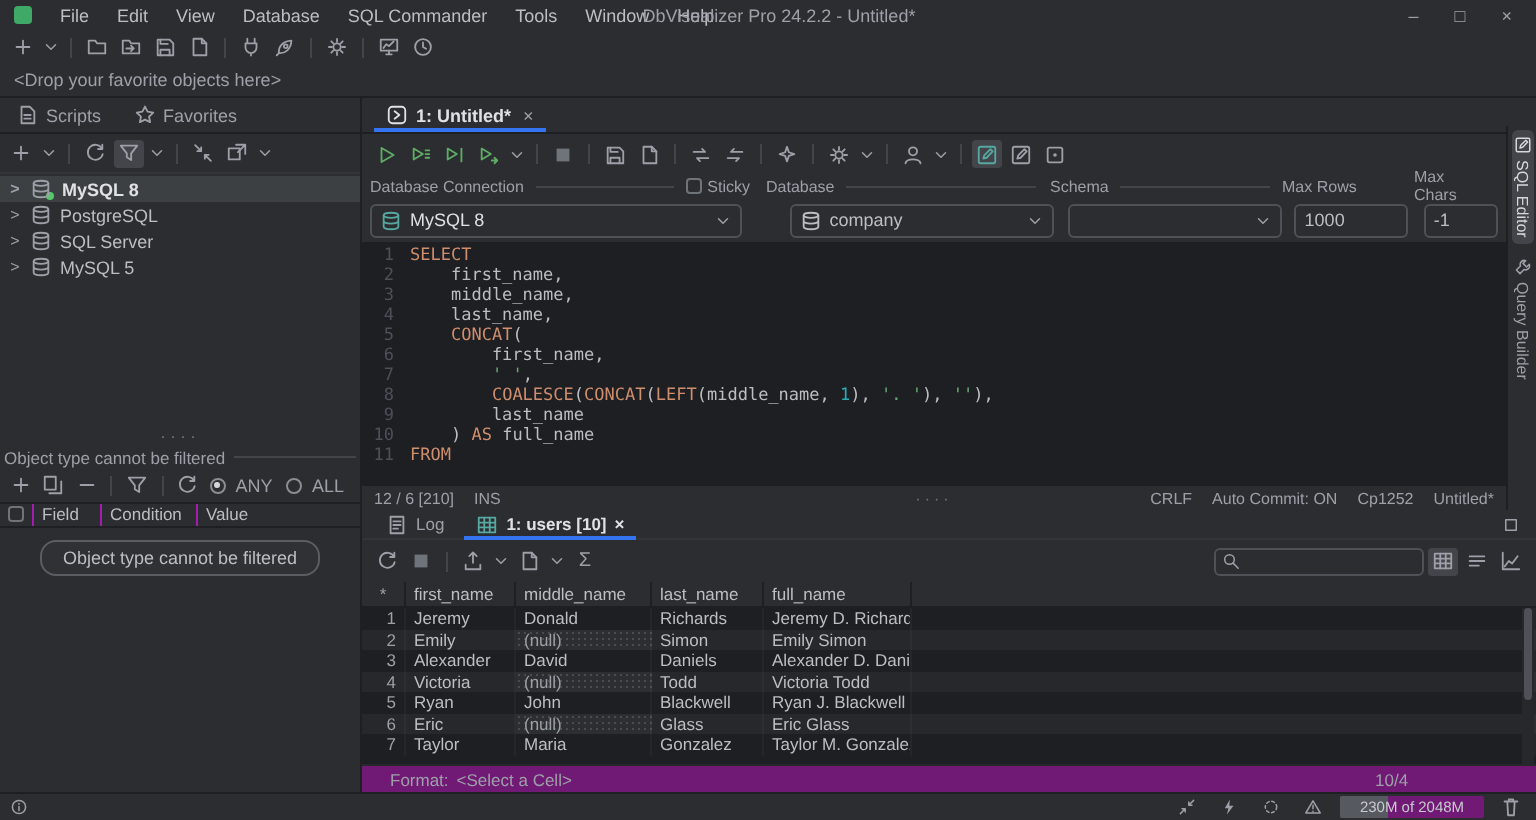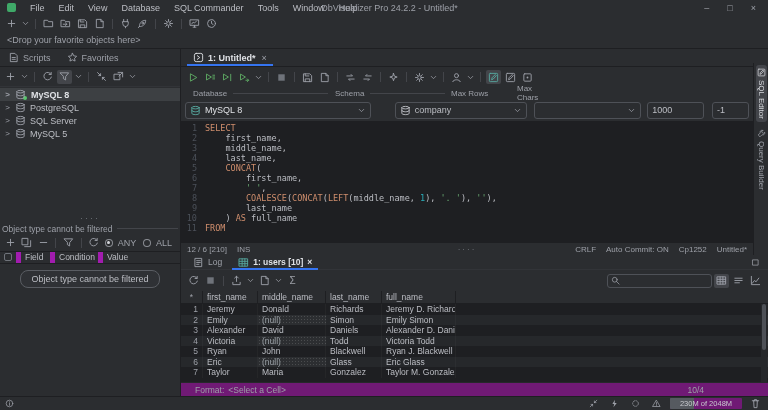--- a/index.html
+++ b/index.html
@@ -43,21 +43,21 @@
   
   .dots{height:8px;text-align:center;color:#6f737a;font-size:9px;letter-spacing:2px;line-height:6px;flex:0 0 auto;}
   
   .fhead{height:12px;display:flex;align-items:center;padding:0 2px;color:#9da0a8;font-size:8.5px;gap:4px;flex:0 0 auto;}
   .hline{flex:1;border-top:1px solid #43454a;}
   .ftoolbar{height:16px;display:flex;align-items:center;padding:0 3px;gap:2px;flex:0 0 auto;}
   .radio{width:8px;height:8px;border:1px solid #8a8d93;border-radius:50%;display:inline-block;position:relative;}
   .radio.on:after{content:"";position:absolute;inset:1.5px;background:#d3d5da;border-radius:50%;}
   .rlabel{color:#9da0a8;margin:0 5px 0 3px;}
   .fgrid-head{height:13px;display:flex;align-items:center;border-top:1px solid #1e1f22;border-bottom:1px solid #1e1f22;color:#bcbec4;font-size:8.5px;flex:0 0 auto;}
-  .fgh-cell{padding:0 4px;border-right:5px solid #a21caf;height:100%;display:flex;align-items:center;}
+  .fgh-cell{padding:0 4px;border-right:1px solid #a21caf;height:100%;display:flex;align-items:center;}
   .checkbox{width:8px;height:8px;border:1px solid #6f737a;border-radius:2px;display:inline-block;}
   .fbody{flex:1;display:flex;align-items:flex-start;justify-content:center;padding-top:6px;}
   .fbtn{border:1px solid #5a5d63;border-radius:8px;padding:3px 10px;color:#bcbec4;background:#2f3135;}
   
   .ezone{margin-right:15px;display:flex;flex-direction:column;flex:0 0 auto;}
   .sql-toolbar{height:20px;display:flex;align-items:center;padding:0 5px;gap:2px;}
   .conn-labels{height:12px;display:flex;align-items:center;padding:0 4px;color:#9da0a8;font-size:8px;}
   .conn-controls{height:22px;display:flex;align-items:center;padding:0 4px;gap:0;}
   .group{display:flex;align-items:center;}
   .field{height:17px;border:1px solid #4e5157;border-radius:3px;background:#2b2d30;display:flex;align-items:center;padding:0 4px;gap:4px;color:#bcbec4;}
@@ -501,20 +501,26 @@
             </span>
           <span class="tbtn" data-icon="boxdot">
               <svg viewBox="0 0 12 12">
                 <rect x="2" y="2" width="8" height="8" rx="1"></rect>
                 <circle cx="6" cy="6" r="1" fill="currentColor" stroke="none"></circle>
               </svg>
             </span>
         </div>
 
         <div class="conn-labels">
+          <span class="group" style="width:190px">
+            <span>Database Connection</span>
+            <span class="hline" style="margin:0 6px"></span>
+            <span class="checkbox" style="margin-right:3px"></span>
+            <span>Sticky</span>
+          </span>
           <span class="group" style="width:135px;margin-left:8px">
             <span>Database</span>
             <span class="hline" style="margin-left:6px"></span>
           </span>
           <span class="group" style="width:110px;margin-left:7px">
             <span>Schema</span>
             <span class="hline" style="margin-left:6px"></span>
           </span>
           <span class="group" style="width:58px;margin-left:6px">
             <span>Max Rows</span>

